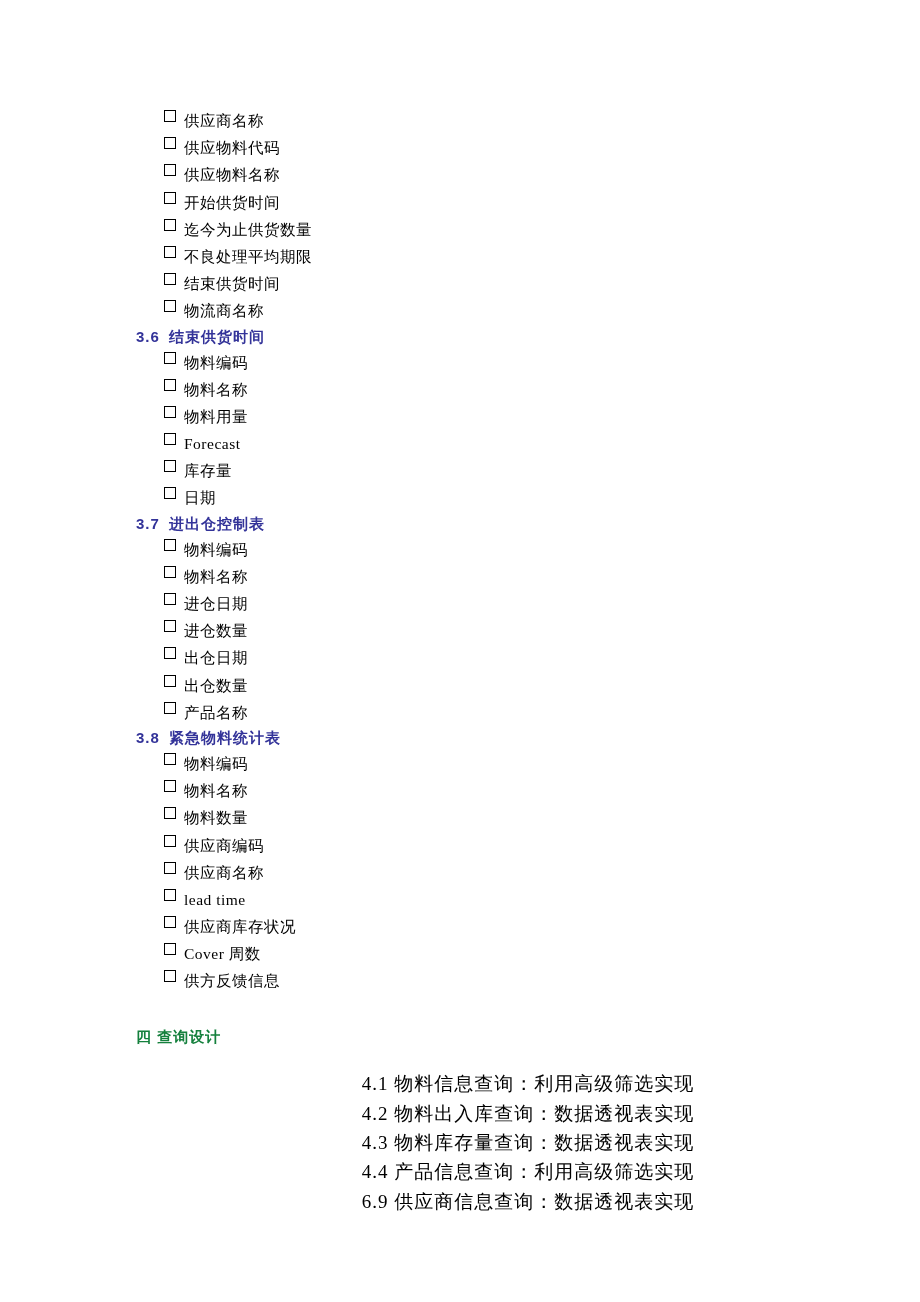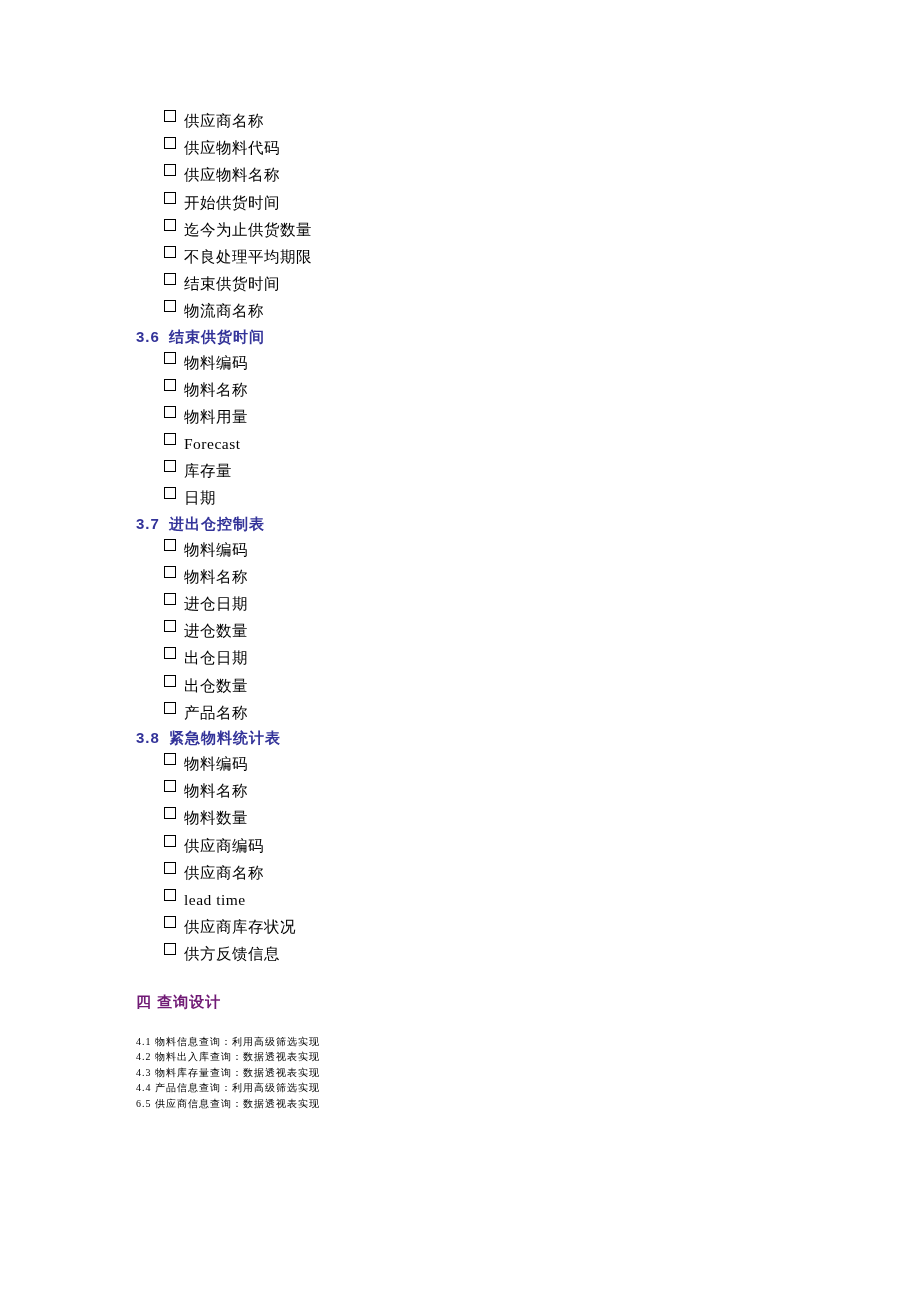--- a/index.html
+++ b/index.html
@@ -36,30 +36,31 @@
       font-size: 15px;
       margin: 3px 0 5px -14px;
       letter-spacing: 1px;
     }
     .section-heading .num {
       margin-right: 4px;
     }
     .main-heading {
       font-family: "Microsoft YaHei", "SimHei", sans-serif;
       font-weight: bold;
-      color: #701a75;
+      color: #15803d;
       font-size: 15px;
-      margin: 28px 0 22px -14px;
+      margin: 36px 0 22px -14px;
       letter-spacing: 1px;
     }
     .query-line {
-      font-size: 10px;
+      font-size: 19px;
       line-height: 1.55;
       letter-spacing: 1px;
       margin-left: -14px;
+      text-align: center;
     }
     .list-wrap {
       padding-left: 14px;
     }
   </style>
 </head>
 <body>
 
 <div class="list-wrap">
     <div class="checkbox-item">
@@ -187,27 +188,31 @@
       <span class="checkbox-box"></span>
       <span class="checkbox-label">供应商名称</span>
     </div>
     <div class="checkbox-item">
       <span class="checkbox-box"></span>
       <span class="checkbox-label">lead time</span>
     </div>
     <div class="checkbox-item">
       <span class="checkbox-box"></span>
       <span class="checkbox-label">供应商库存状况</span>
+    </div>
+    <div class="checkbox-item">
+      <span class="checkbox-box"></span>
+      <span class="checkbox-label">Cover 周数</span>
     </div>
     <div class="checkbox-item">
       <span class="checkbox-box"></span>
       <span class="checkbox-label">供方反馈信息</span>
     </div>
   </div>
 
 <div class="main-heading">四 查询设计</div>
 <div>
     <div class="query-line">4.1 物料信息查询：利用高级筛选实现</div>
     <div class="query-line">4.2 物料出入库查询：数据透视表实现</div>
     <div class="query-line">4.3 物料库存量查询：数据透视表实现</div>
     <div class="query-line">4.4 产品信息查询：利用高级筛选实现</div>
-    <div class="query-line">6.5 供应商信息查询：数据透视表实现</div>
+    <div class="query-line">6.9 供应商信息查询：数据透视表实现</div>
   </div>
 
 </body></html>

